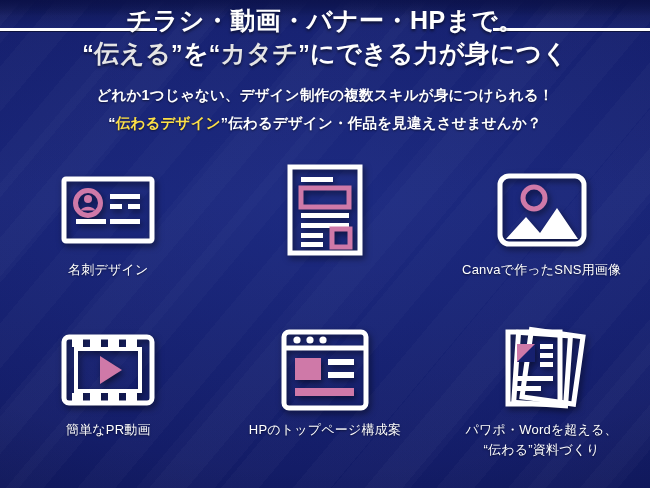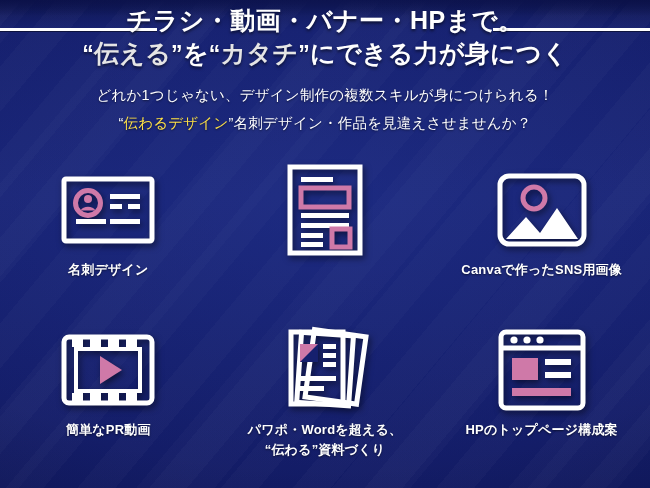--- a/index.html
+++ b/index.html
@@ -68,21 +68,21 @@
     font-size:25px; font-weight:bold; line-height:1.22;
     letter-spacing:.3px; margin-top:2px;
     text-shadow:0 2px 3px rgba(0,0,0,.55);
     position:relative; z-index:3;
   }
   .pink{ color:#e5e5e5; }
   .quote{ color:#ffffff; font-size:23px; }
 
   .sub{ margin-top:14px; }
   .sub-line{
-    font-size:14.5px; font-weight:normal; line-height:1.9;
+    font-size:14.5px; font-weight:bold; line-height:1.9;
     letter-spacing:.2px;
     text-shadow:0 1px 2px rgba(0,0,0,.5);
   }
   .sub-pink{ color:#fde047; }
 
   
   .grid{
     position:absolute; left:0; right:0; top:160px;
     display:grid;
     grid-template-columns:repeat(3,1fr);
@@ -91,21 +91,21 @@
   .cell{
     display:flex; flex-direction:column;
     align-items:center; justify-content:flex-start;
   }
   .icon-wrap{
     height:100px; width:100%;
     display:flex; align-items:center; justify-content:center;
   }
   .icon-wrap svg{ filter:drop-shadow(2px 3px 3px rgba(0,0,0,.5)); }
   .cell-label{
-    font-size:13px; font-weight:bold; line-height:1.55;
+    font-size:13px; font-weight:normal; line-height:1.55;
     text-align:center; letter-spacing:.2px;
     text-shadow:0 1px 2px rgba(0,0,0,.55);
     padding:0 4px;
   }
   .cell-label .l2{ display:block; }
 </style>
 </head>
 <body>
 
 <div class="bg-root">
@@ -121,21 +121,21 @@
 
     <div class="rule left"></div>
     <div class="rule right"></div>
 
     <div class="title-1">チラシ・動画・バナー・HPまで。</div>
 
     <div class="title-2"><span class="quote">“</span><span class="pink">伝える</span><span class="quote">”</span><span>を</span><span class="quote">“</span><span class="pink">カタチ</span><span class="quote">”</span><span>にできる力が身につく</span></div>
 
     <div class="sub">
       <div class="sub-line">どれか1つじゃない、デザイン制作の複数スキルが身につけられる！</div>
-      <div class="sub-line"><span>“</span><span class="sub-pink">伝わるデザイン</span><span>”</span><span>名刺デザイン・作品を見違えさせませんか？</span></div>
+      <div class="sub-line"><span>“</span><span class="sub-pink">伝わるデザイン</span><span>”</span><span>伝わるデザイン・作品を見違えさせませんか？</span></div>
     </div>
   </div>
 
   <div class="grid">
 
     <div class="cell">
       <div class="icon-wrap">
         <svg width="96" height="70" viewBox="0 0 96 70">
           <rect x="4" y="4" width="88" height="62" rx="2" fill="none" stroke="#ffffff" stroke-width="5"></rect>
           <circle cx="28" cy="28" r="12.5" fill="none" stroke="#cf79a8" stroke-width="5"></circle>
@@ -192,20 +192,39 @@
           <rect x="66" y="5" width="11" height="9" fill="#ffffff"></rect>
           <rect x="12" y="60" width="11" height="9" fill="#ffffff"></rect>
           <rect x="30" y="60" width="11" height="9" fill="#ffffff"></rect>
           <rect x="48" y="60" width="11" height="9" fill="#ffffff"></rect>
           <rect x="66" y="60" width="11" height="9" fill="#ffffff"></rect>
           <path d="M40 23 L62 37 L40 51 Z" fill="#cf79a8"></path>
         </svg>
       </div>
       <div class="cell-label">
         <span>簡単なPR動画</span>
+      </div>
+    </div>
+
+    <div class="cell">
+      <div class="icon-wrap">
+        <svg width="90" height="84" viewBox="0 0 90 84">
+          <rect x="4" y="4" width="82" height="76" rx="5" fill="none" stroke="#ffffff" stroke-width="5"></rect>
+          <path d="M6 20 H84" stroke="#ffffff" stroke-width="5"></path>
+          <circle cx="17" cy="12" r="3.6" fill="#ffffff"></circle>
+          <circle cx="30" cy="12" r="3.6" fill="#ffffff"></circle>
+          <circle cx="43" cy="12" r="3.6" fill="#ffffff"></circle>
+          <rect x="15" y="30" width="26" height="22" fill="#cf79a8"></rect>
+          <rect x="48" y="31" width="26" height="6" fill="#ffffff"></rect>
+          <rect x="48" y="44" width="26" height="6" fill="#ffffff"></rect>
+          <rect x="15" y="60" width="59" height="8" fill="#cf79a8"></rect>
+        </svg>
+      </div>
+      <div class="cell-label">
+        <span>HPのトップページ構成案</span>
       </div>
     </div>
 
     <div class="cell">
       <div class="icon-wrap">
         <svg width="88" height="92" viewBox="0 0 88 92">
           <g transform="rotate(8 48 46)">
             <rect x="28" y="8" width="52" height="68" fill="none" stroke="#ffffff" stroke-width="5"></rect>
           </g>
           <g transform="rotate(4 42 46)">
@@ -220,33 +239,14 @@
           <rect x="19" y="52" width="36" height="5" fill="#ffffff"></rect>
           <rect x="19" y="62" width="24" height="5" fill="#ffffff"></rect>
         </svg>
       </div>
       <div class="cell-label">
         <span>パワポ・Wordを超える、</span>
         <span class="l2">“伝わる”資料づくり</span>
       </div>
     </div>
 
-    <div class="cell">
-      <div class="icon-wrap">
-        <svg width="90" height="84" viewBox="0 0 90 84">
-          <rect x="4" y="4" width="82" height="76" rx="5" fill="none" stroke="#ffffff" stroke-width="5"></rect>
-          <path d="M6 20 H84" stroke="#ffffff" stroke-width="5"></path>
-          <circle cx="17" cy="12" r="3.6" fill="#ffffff"></circle>
-          <circle cx="30" cy="12" r="3.6" fill="#ffffff"></circle>
-          <circle cx="43" cy="12" r="3.6" fill="#ffffff"></circle>
-          <rect x="15" y="30" width="26" height="22" fill="#cf79a8"></rect>
-          <rect x="48" y="31" width="26" height="6" fill="#ffffff"></rect>
-          <rect x="48" y="44" width="26" height="6" fill="#ffffff"></rect>
-          <rect x="15" y="60" width="59" height="8" fill="#cf79a8"></rect>
-        </svg>
-      </div>
-      <div class="cell-label">
-        <span>HPのトップページ構成案</span>
-      </div>
-    </div>
-
   </div>
 </div>
 
 </body></html>

